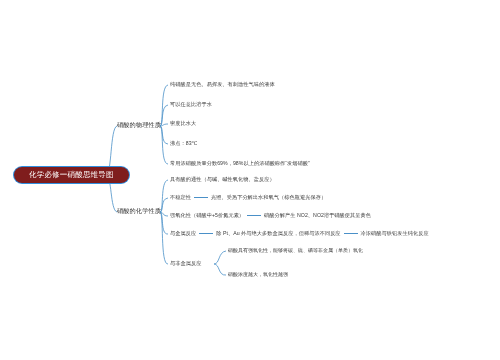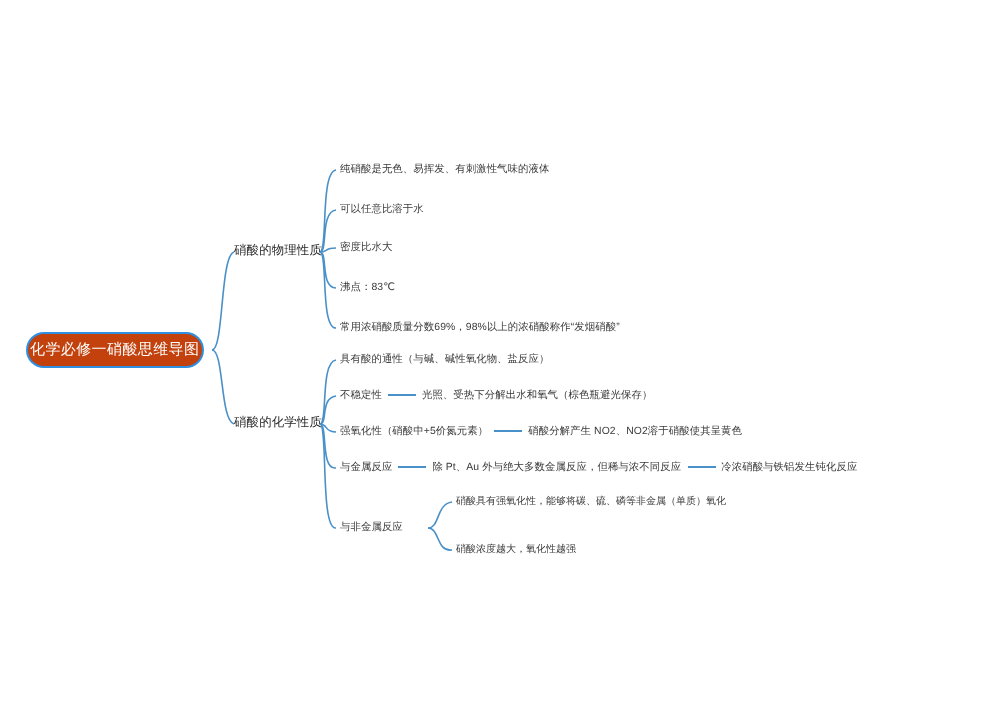--- a/index.html
+++ b/index.html
@@ -10,24 +10,24 @@
     overflow:hidden;
     position:relative;
   }
   #canvas{position:absolute;inset:0;width:500px;height:360px;}
   svg.links{position:absolute;left:0;top:0;width:500px;height:360px;pointer-events:none;}
 
   .node{position:absolute;white-space:nowrap;}
 
   .root{
     left:14px;top:167px;
-    background:#c2410c;
+    background:#7f1d1d;
     color:#ffffff;
     font-size:7.5px;
-    padding:3px 1px;
+    padding:3px 15px;
     border-radius:9px;
     letter-spacing:.2px;
     box-shadow:0 0 0 1px #2f8fe0;
     text-align:right;
   }
 
   .lvl2{
     color:#2b2b2b;
     font-size:6.2px;
     letter-spacing:.1px;

